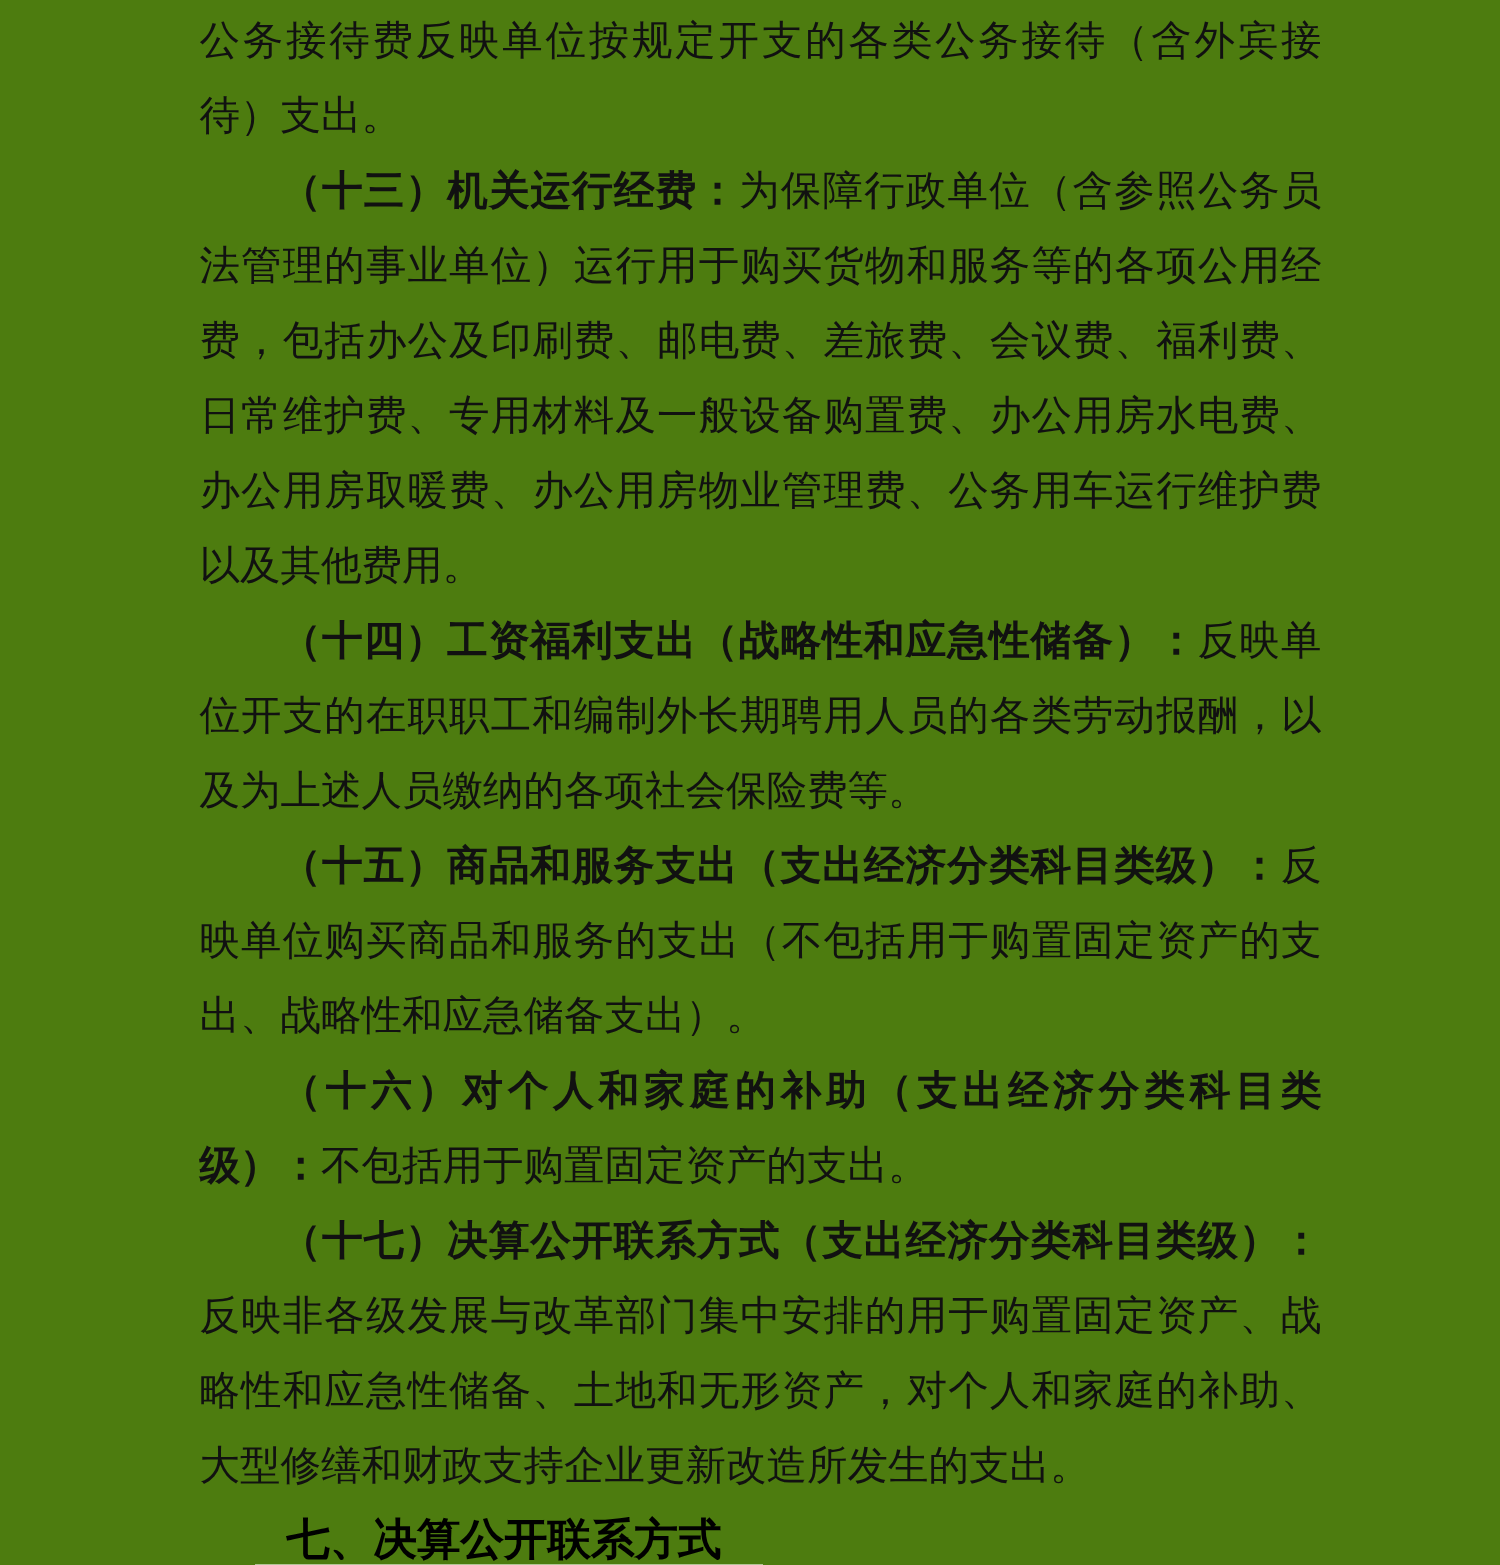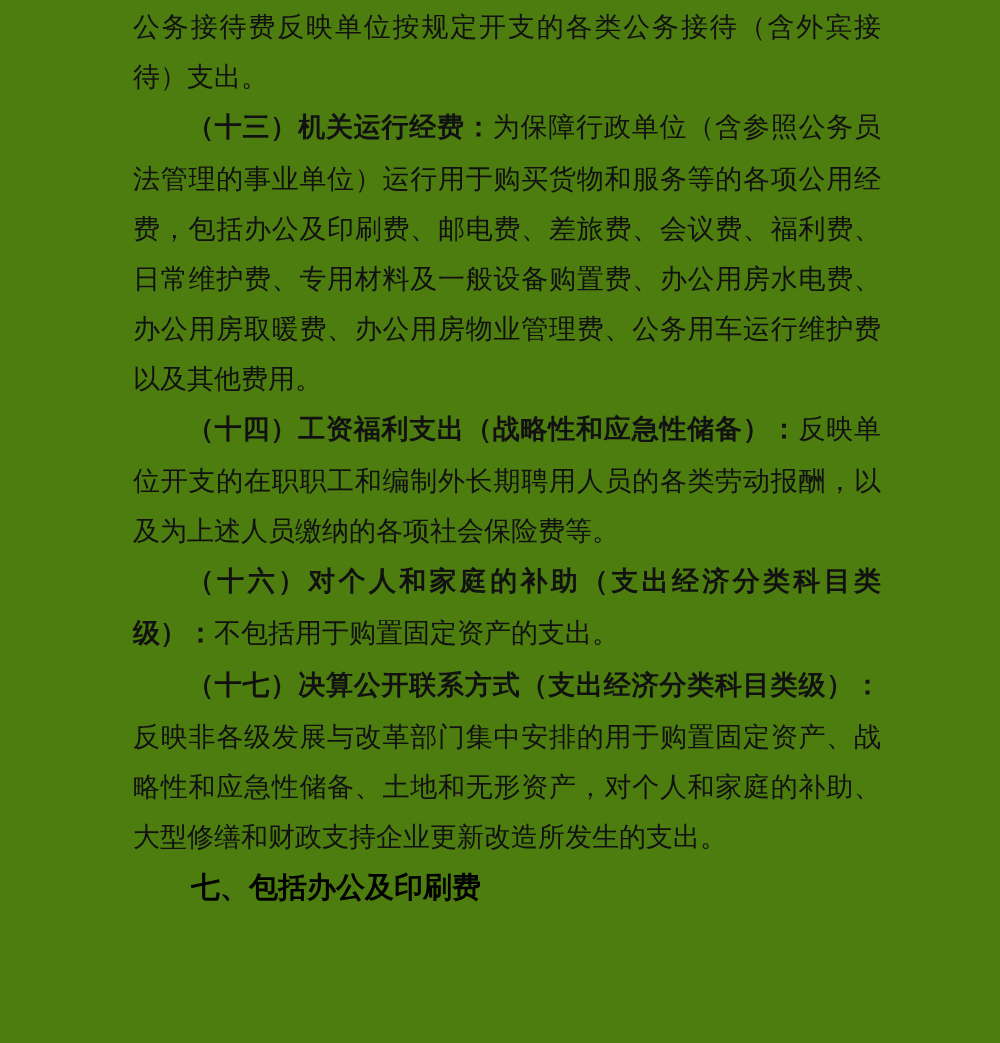--- a/index.html
+++ b/index.html
@@ -30,21 +30,20 @@
   }
   .para {
     margin: 0;
     text-indent: 2em;
   }
   .para.no-indent {
     text-indent: 0;
   }
   .lead {
     font-weight: 700;
-    font-family: Liberation Mono, monospace;
   }
   .section-heading {
     margin: 0;
     text-indent: 2em;
     font-family: "Liberation Sans", "DejaVu Sans", sans-serif;
     font-weight: 700;
     font-size: 29px;
     line-height: 50px;
     color: #000000;
     text-align: left;
@@ -55,21 +54,22 @@
 
 <div class="page">
   <div class="content">
 
     <p class="para no-indent"><span>公务接待费反映单位按规定开支的各类公务接待（含外宾接待）支出。</span></p>
 
     <p class="para"><span class="lead">（十三）机关运行经费：</span><span>为保障行政单位（含参照公务员法管理的事业单位）运行用于购买货物和服务等的各项公用经费，包括办公及印刷费、邮电费、差旅费、会议费、福利费、日常维护费、专用材料及一般设备购置费、办公用房水电费、办公用房取暖费、办公用房物业管理费、公务用车运行维护费以及其他费用。</span></p>
 
     <p class="para"><span class="lead">（十四）工资福利支出（战略性和应急性储备）：</span><span>反映单位开支的在职职工和编制外长期聘用人员的各类劳动报酬，以及为上述人员缴纳的各项社会保险费等。</span></p>
 
+    <p class="para"><span class="lead">（十五）商品和服务支出（支出经济分类科目类级）：</span><span>反映单位购买商品和服务的支出（不包括用于购置固定资产的支出、战略性和应急储备支出）。</span></p>
 
     <p class="para"><span class="lead">（十六）对个人和家庭的补助（支出经济分类科目类级）：</span><span>不包括用于购置固定资产的支出。</span></p>
 
     <p class="para"><span class="lead">（十七）决算公开联系方式（支出经济分类科目类级）：</span><span>反映非各级发展与改革部门集中安排的用于购置固定资产、战略性和应急性储备、土地和无形资产，对个人和家庭的补助、大型修缮和财政支持企业更新改造所发生的支出。</span></p>
 
-    <h2 class="section-heading"><span>七、包括办公及印刷费</span></h2>
+    <h2 class="section-heading"><span>七、决算公开联系方式</span></h2>
 
   </div>
 </div>
 
 </body></html>

